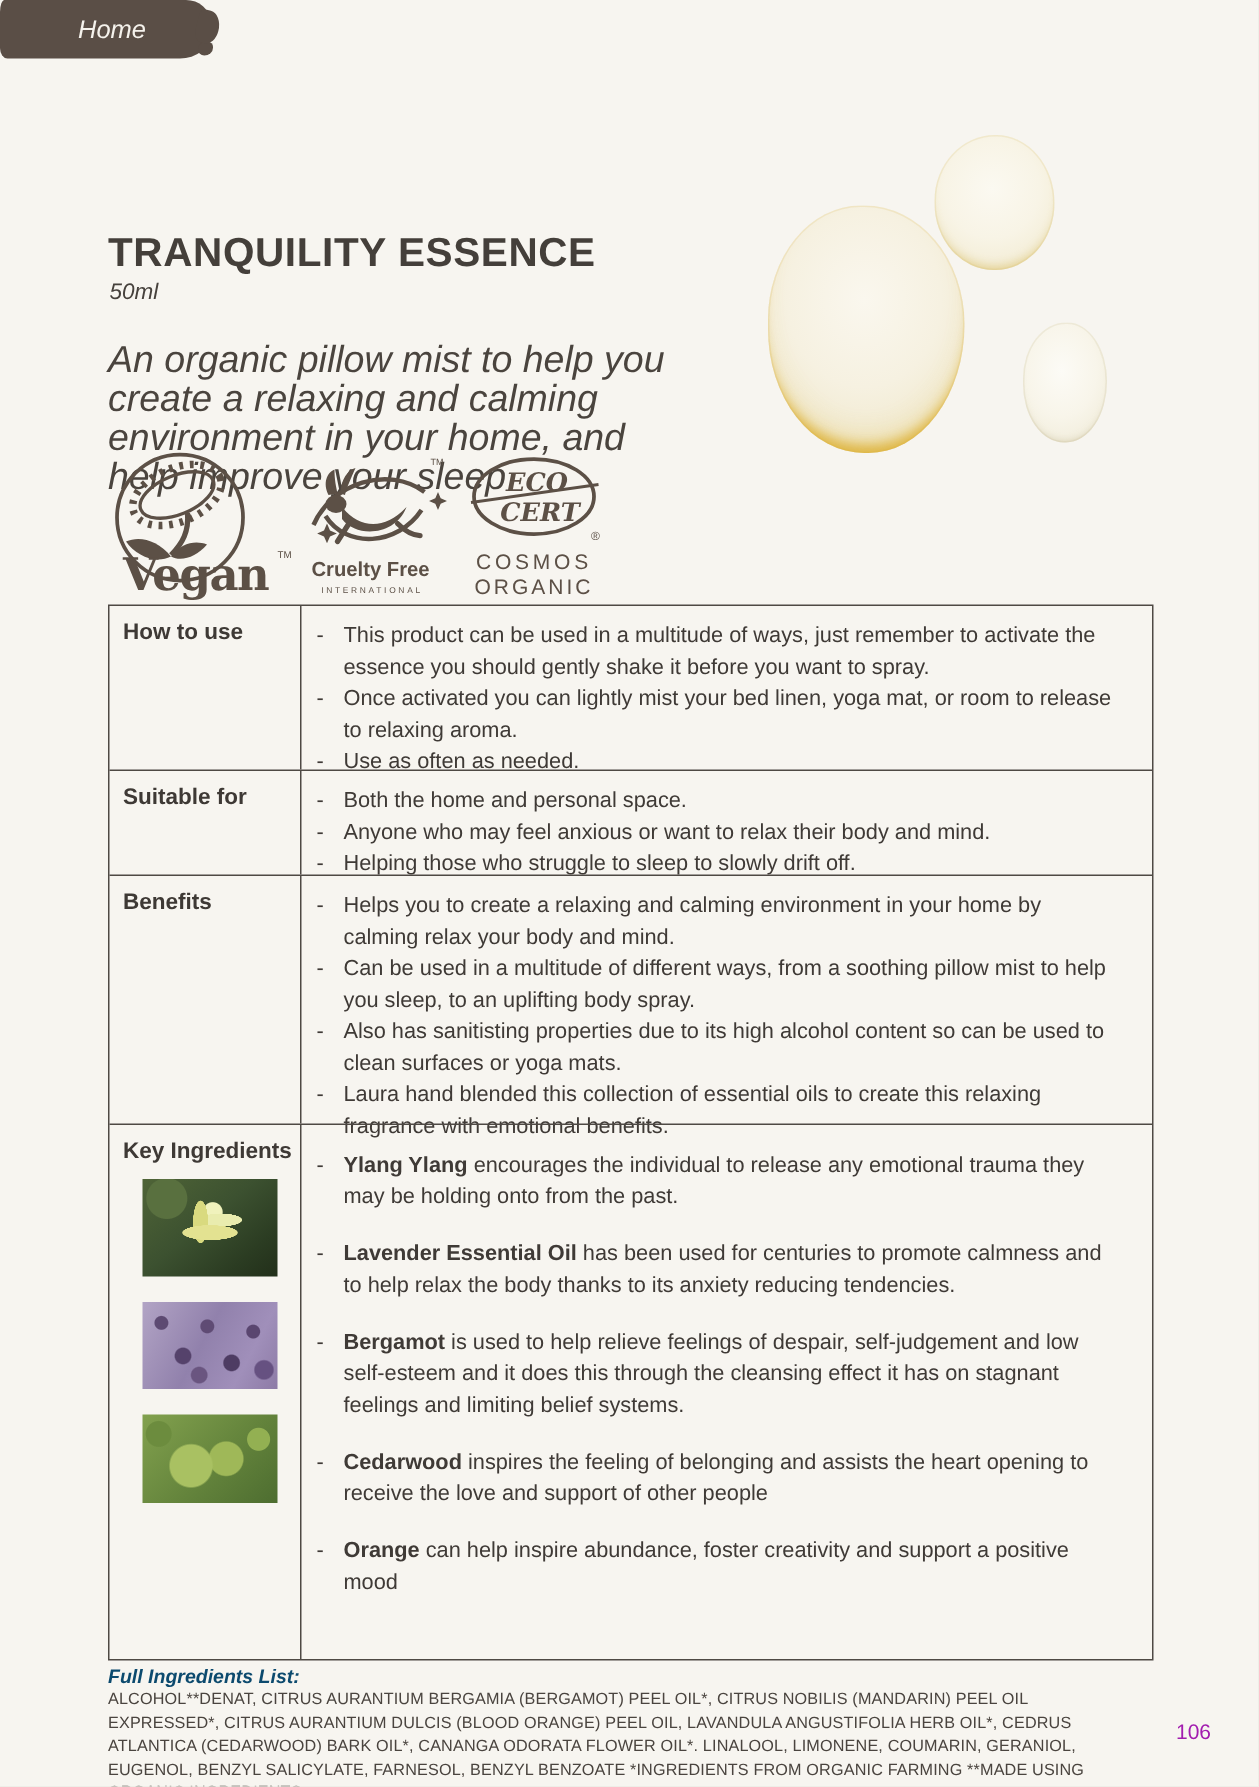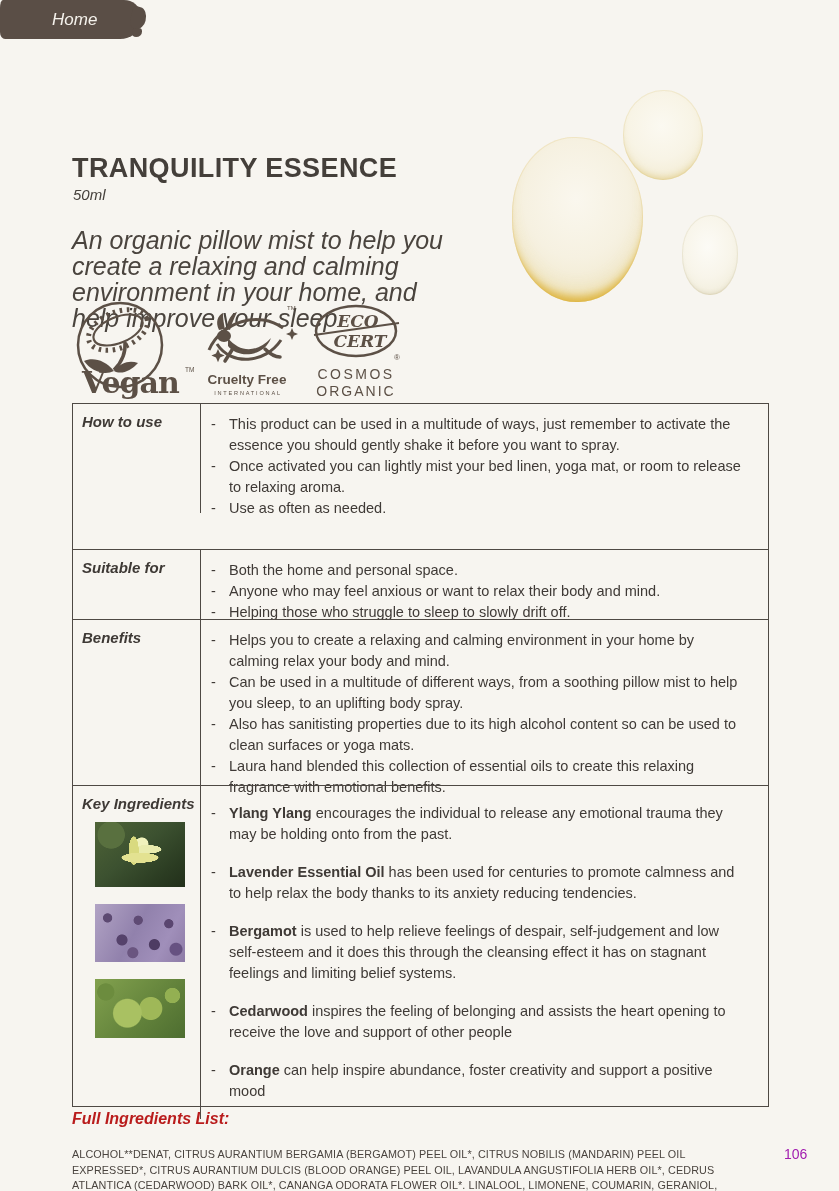--- a/index.html
+++ b/index.html
@@ -86,28 +86,28 @@
   
   .info-table{
     position:absolute; left:72px; top:403px;
     width:697px; height:704px;
     border:1px solid #4e4944;
     display:flex; flex-direction:column;
   }
   .trow{ display:flex; border-top:1px solid #4e4944; }
   .trow:first-child{ border-top:none; }
   .row-howto{ height:109px; }
-  .row-suitable{ height:70px;margin-top:36px; }
+  .row-suitable{ height:70px; }
   .row-benefits{ height:166px; }
   .row-key{ flex:1; }
   .tlabel{
     width:128px; flex:none;
     border-right:1px solid #4e4944;
     padding:9px 4px 0 9px;
-    font-size:15px; font-weight:700; font-style:italic;
+    font-size:15px; font-weight:700; 
     color:#3e3935;
   }
   .tcontent{
     flex:1; padding:10px 24px 0 10px;
     font-size:14.5px; line-height:21px; color:#3f3a36;
   }
   .bullet{ display:flex; }
   .bullet .dash{ width:18px; flex:none; }
   .bullet .btext{ flex:1; }
 
@@ -150,22 +150,22 @@
 
   .ing-list{ padding-top:7px; }
   .ing-item{ display:flex; margin-bottom:17px; }
   .ing-item .dash{ width:18px; flex:none; }
   .ing-item .btext{ flex:1; }
   .ing-name{ font-weight:700; }
 
   
   .footer{ position:absolute; left:72px; top:1110px; width:700px; }
   .footer-label{
-    font-size:16px; font-weight:700; font-style:italic; color:#b91c1c;
-    margin-bottom:19px;
+    font-size:13px; font-weight:700; font-style:italic; color:#0c4a6e;
+    margin-bottom:1px;
   }
   .footer-text{
     font-size:10.8px; line-height:15.5px; color:#4a443f; letter-spacing:.1px;
     width:690px;
   }
   .page-number{
     position:absolute; left:784px; top:1146px;
     font-size:14px; color:#a21caf;
   }
 

